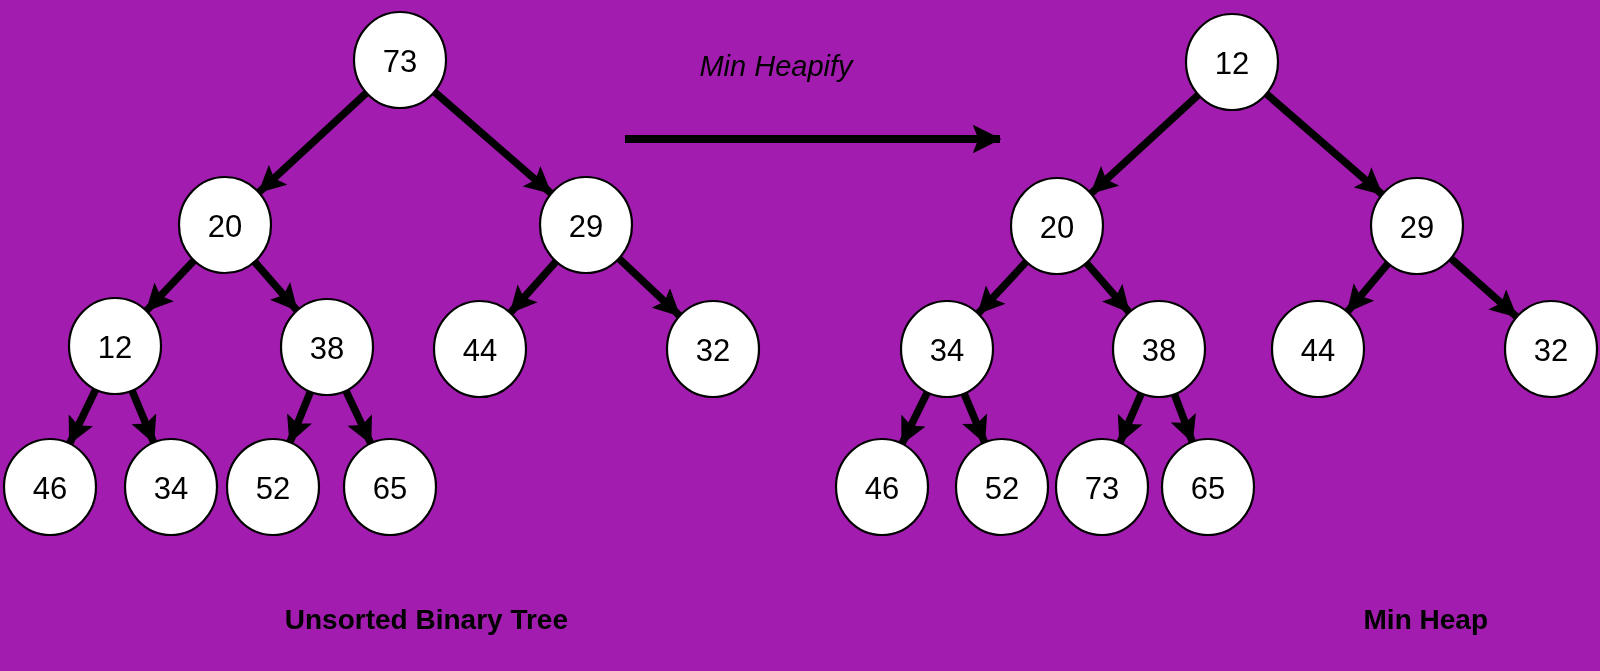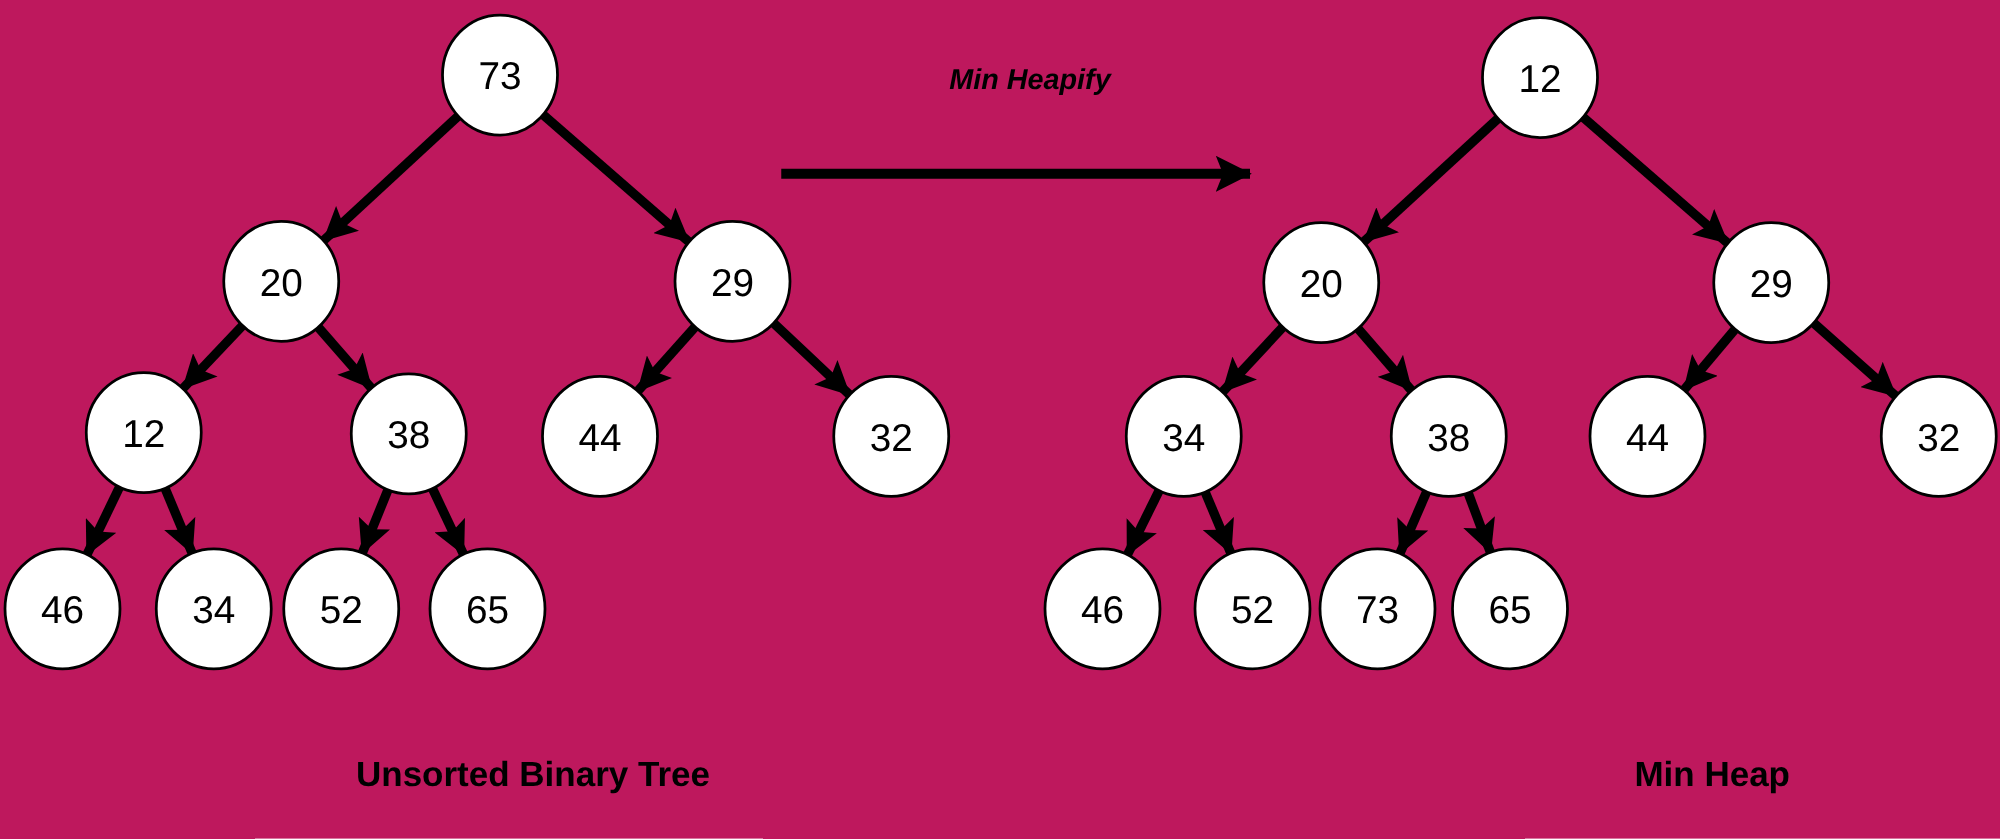--- a/index.html
+++ b/index.html
@@ -8,51 +8,50 @@
     width: 1600px;
     height: 671px;
     background: #ffffff;
     overflow: hidden;
     font-family: "Liberation Sans", sans-serif;
   }
   .stage {
     position: relative;
     width: 1600px;
     height: 671px;
-    background: #be185d;
+    background: #a21caf;
   }
   svg.canvas {
     position: absolute;
     left: 0;
     top: 0;
     display: block;
   }
   .caption {
     position: absolute;
     width: 400px;
     text-align: right;
     font-weight: bold;
     font-size: 28px;
     color: #000000;
     letter-spacing: 0px;
     white-space: nowrap;
   }
   .caption-left  { left: 168px;  top: 604px; }
-  .caption-right { left: 1032px; top: 604px; }
+  .caption-right { left: 1088px; top: 604px; }
   .heapify-label {
     position: absolute;
-    left: 624px;
+    left: 576px;
     top: 50px;
     width: 400px;
     text-align: center;
     font-style: italic;
-    font-size: 23px;
+    font-size: 29px;
     color: #000000;
     white-space: nowrap;
-    font-weight: bold;
   }
   .node-text {
     font-family: "Liberation Sans", sans-serif;
     font-size: 31px;
     fill: #000000;
   }
 </style>
 </head>
 <body>
 

